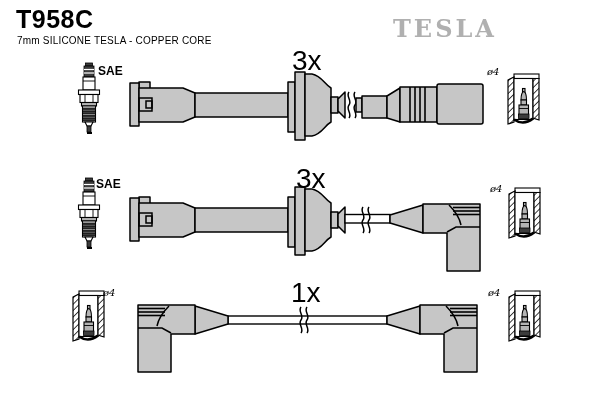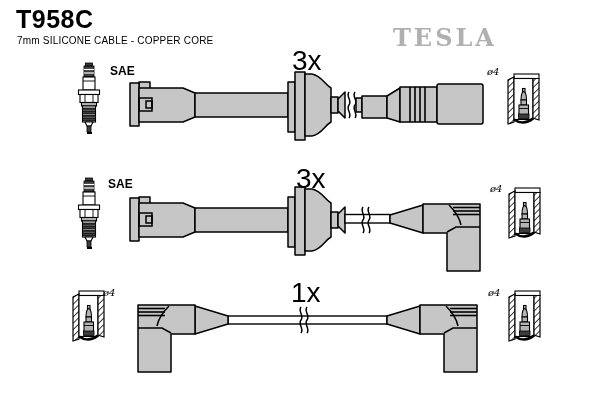--- a/index.html
+++ b/index.html
@@ -4,23 +4,23 @@
 <style>
   :root{
     --part-fill:#c6c6c6; --outline:#000000; --brand:#b0b0b0; --bg:#ffffff;
   }
   html,body{margin:0;padding:0;background:var(--bg);}
   .canvas{position:relative;width:600px;height:400px;background:var(--bg);overflow:hidden;
           font-family:"Liberation Sans",sans-serif;color:#000;}
   .abs{position:absolute;white-space:nowrap;}
   .part-number{left:16px;top:5px;font-size:25px;font-weight:bold;letter-spacing:.5px;}
   .subtitle{left:17px;top:35px;font-size:10px;letter-spacing:.2px;}
-  .brand{left:393px;top:23px;font-family:"DejaVu Serif",serif;font-size:24px;font-weight:bold;
+  .brand{left:393px;top:14px;font-family:"DejaVu Serif",serif;font-size:24px;font-weight:bold;
          letter-spacing:3px;color:var(--brand);}
-  .sae{font-size:12px;font-weight:bold;margin-left:12px;}
+  .sae{font-size:12px;font-weight:bold;}
   .sae1{left:98px;top:64px;} .sae2{left:96px;top:177px;}
   .qty{font-size:28px;}
   .qty1{left:292px;top:45px;} .qty2{left:296px;top:163px;} .qty3{left:291px;top:269px;margin-top:8px;}
   .dia{font-family:"DejaVu Serif",serif;font-style:italic;font-weight:normal;font-size:10px;}
   .dia1{left:487px;top:66px;} .dia2{left:490px;top:183px;}
   .dia3l{left:103px;top:287px;} .dia3r{left:488px;top:287px;}
   svg{position:absolute;left:0;top:0;}
   .part{fill:var(--part-fill);stroke:var(--outline);stroke-width:1.5;stroke-linejoin:round;}
   .cable{fill:#fff;stroke:var(--outline);stroke-width:1.4;}
   .line{fill:none;stroke:var(--outline);stroke-width:1.5;}
@@ -163,21 +163,21 @@
       <g>
         <use href="#elbow" transform="translate(387,303)"></use>
       </g>
       <g>
         <use href="#terminal" transform="translate(509,291)"></use>
       </g>
     </g>
   </svg>
 
   <div class="abs part-number">T958C</div>
-  <div class="abs subtitle">7mm SILICONE CABLE - COPPER CORE</div>
+  <div class="abs subtitle">7mm SILICONE TESLA - COPPER CORE</div>
   <div class="abs brand">TESLA</div>
 
   <div class="abs sae sae1">SAE</div>
   <div class="abs sae sae2">SAE</div>
 
   <div class="abs qty qty1">3x</div>
   <div class="abs qty qty2">3x</div>
   <div class="abs qty qty3">1x</div>
 
   <div class="abs dia dia1">ø4</div>

